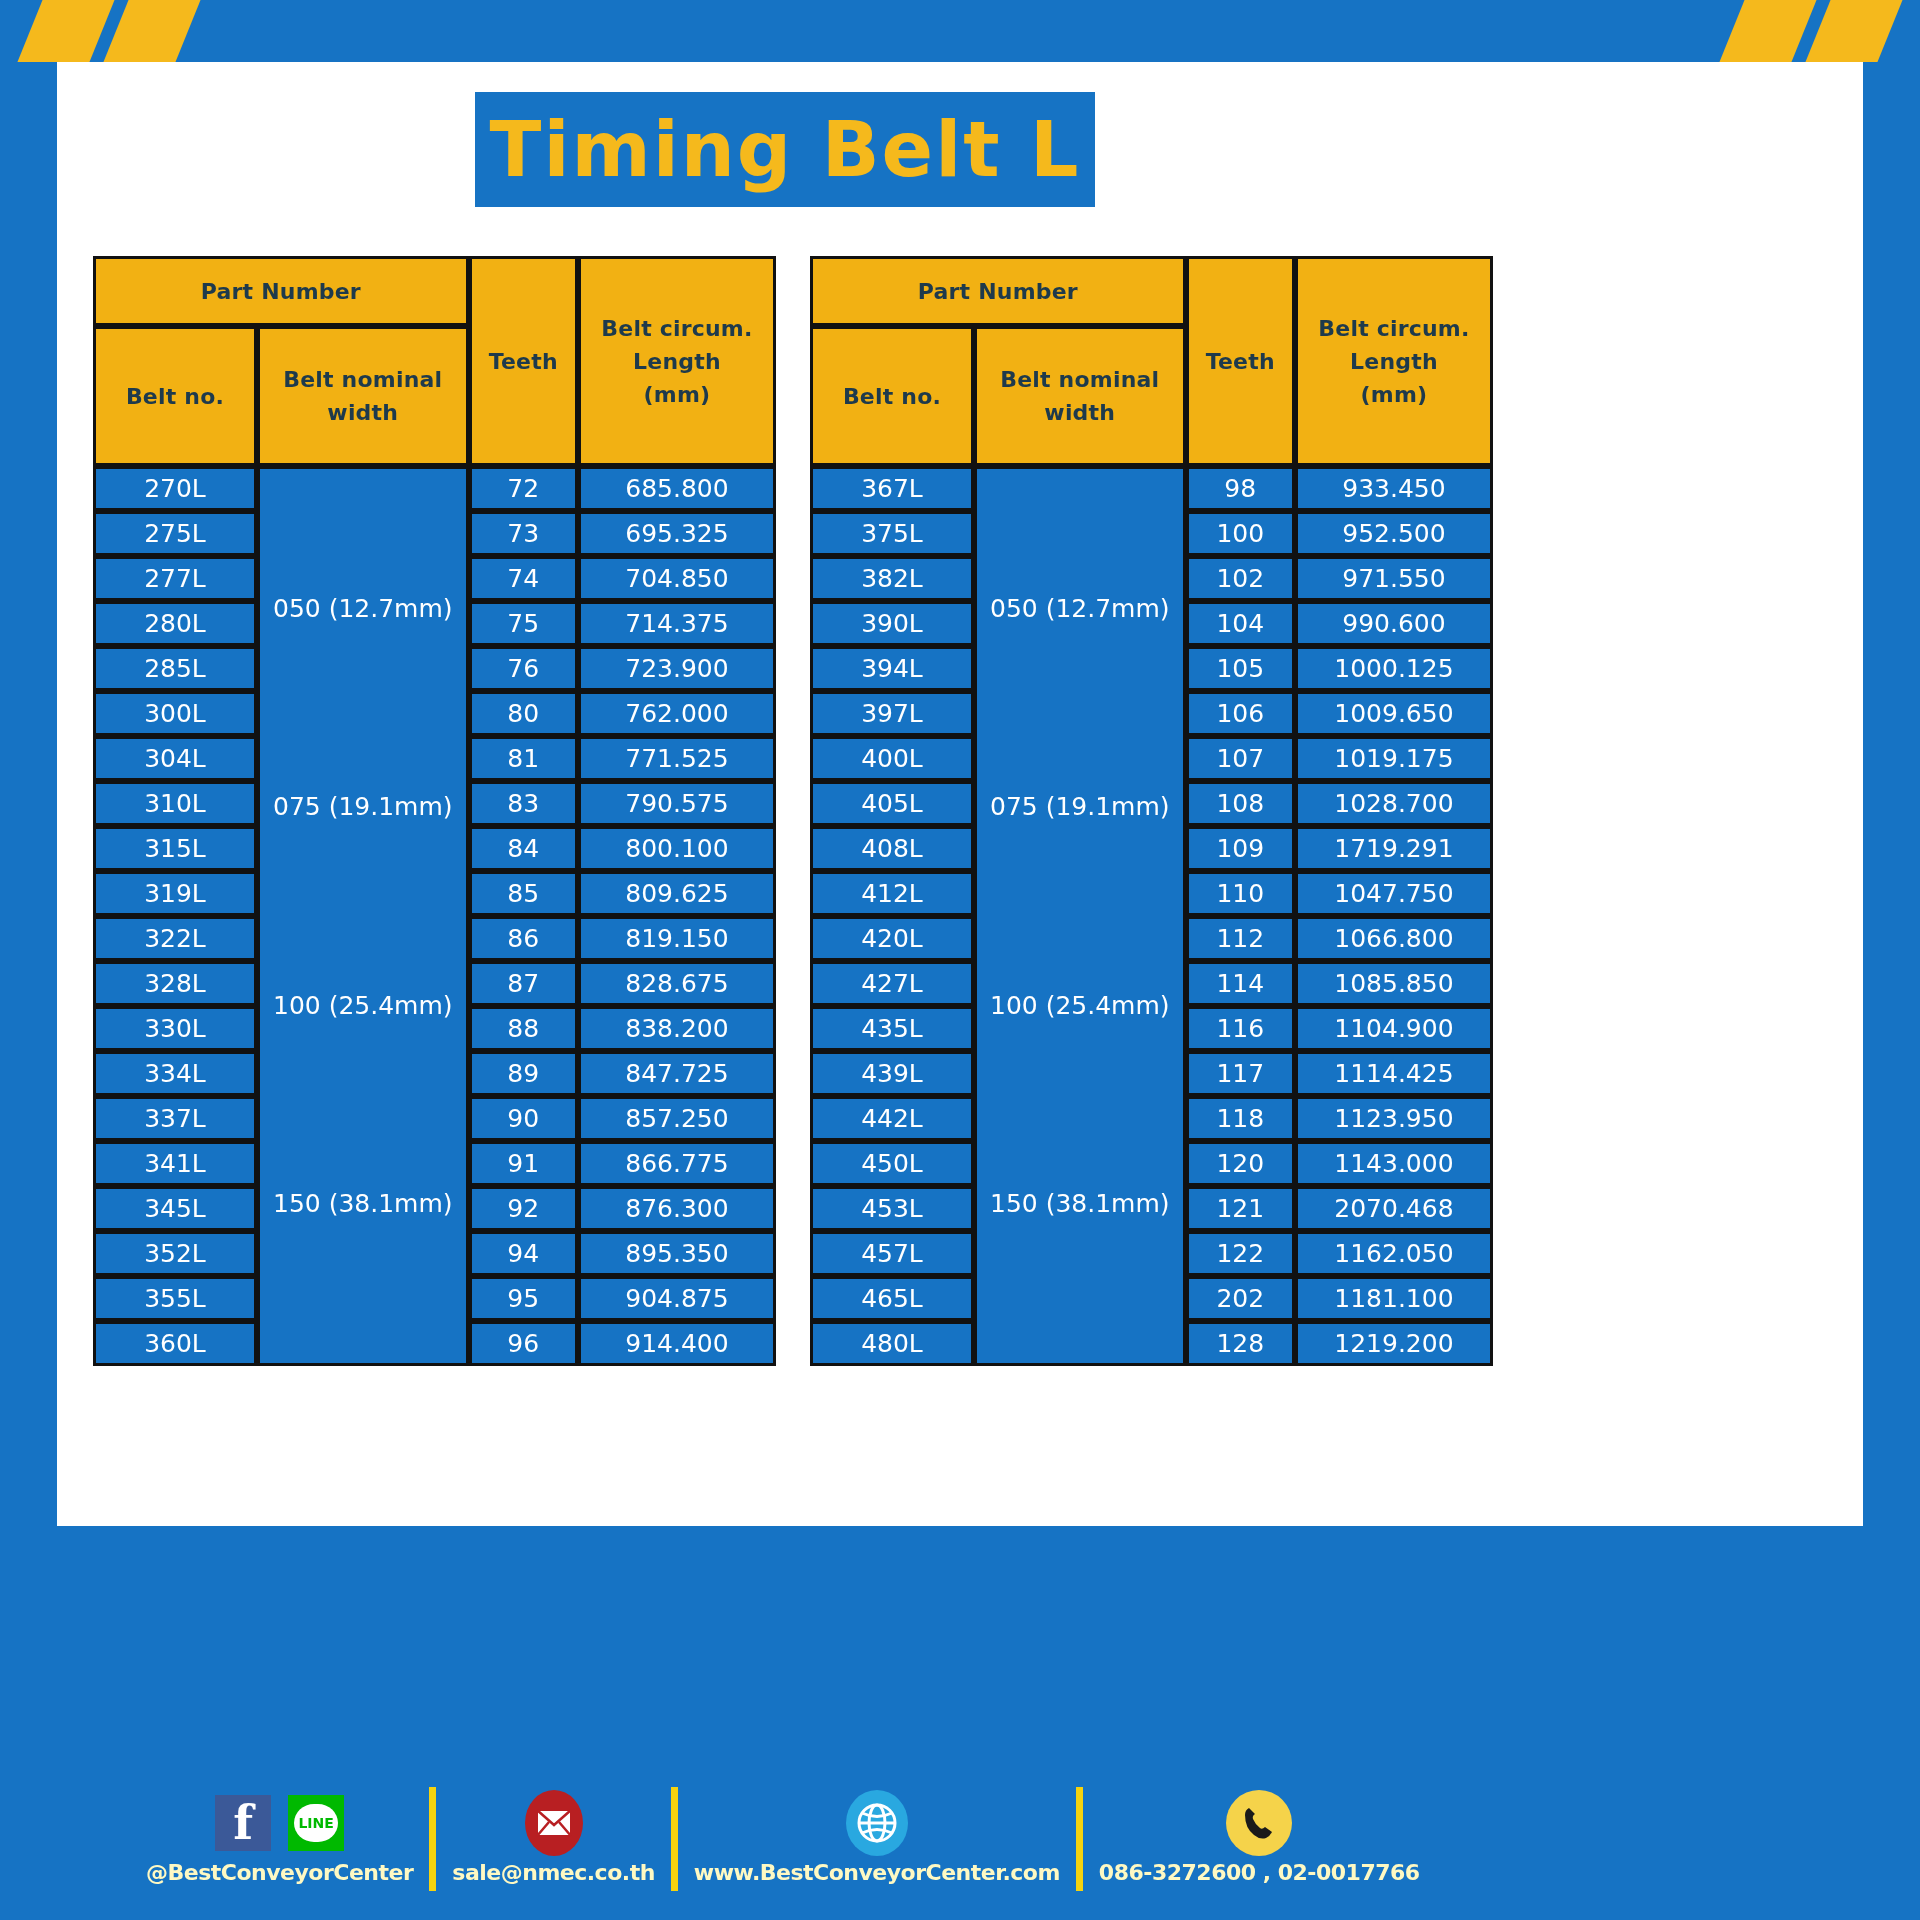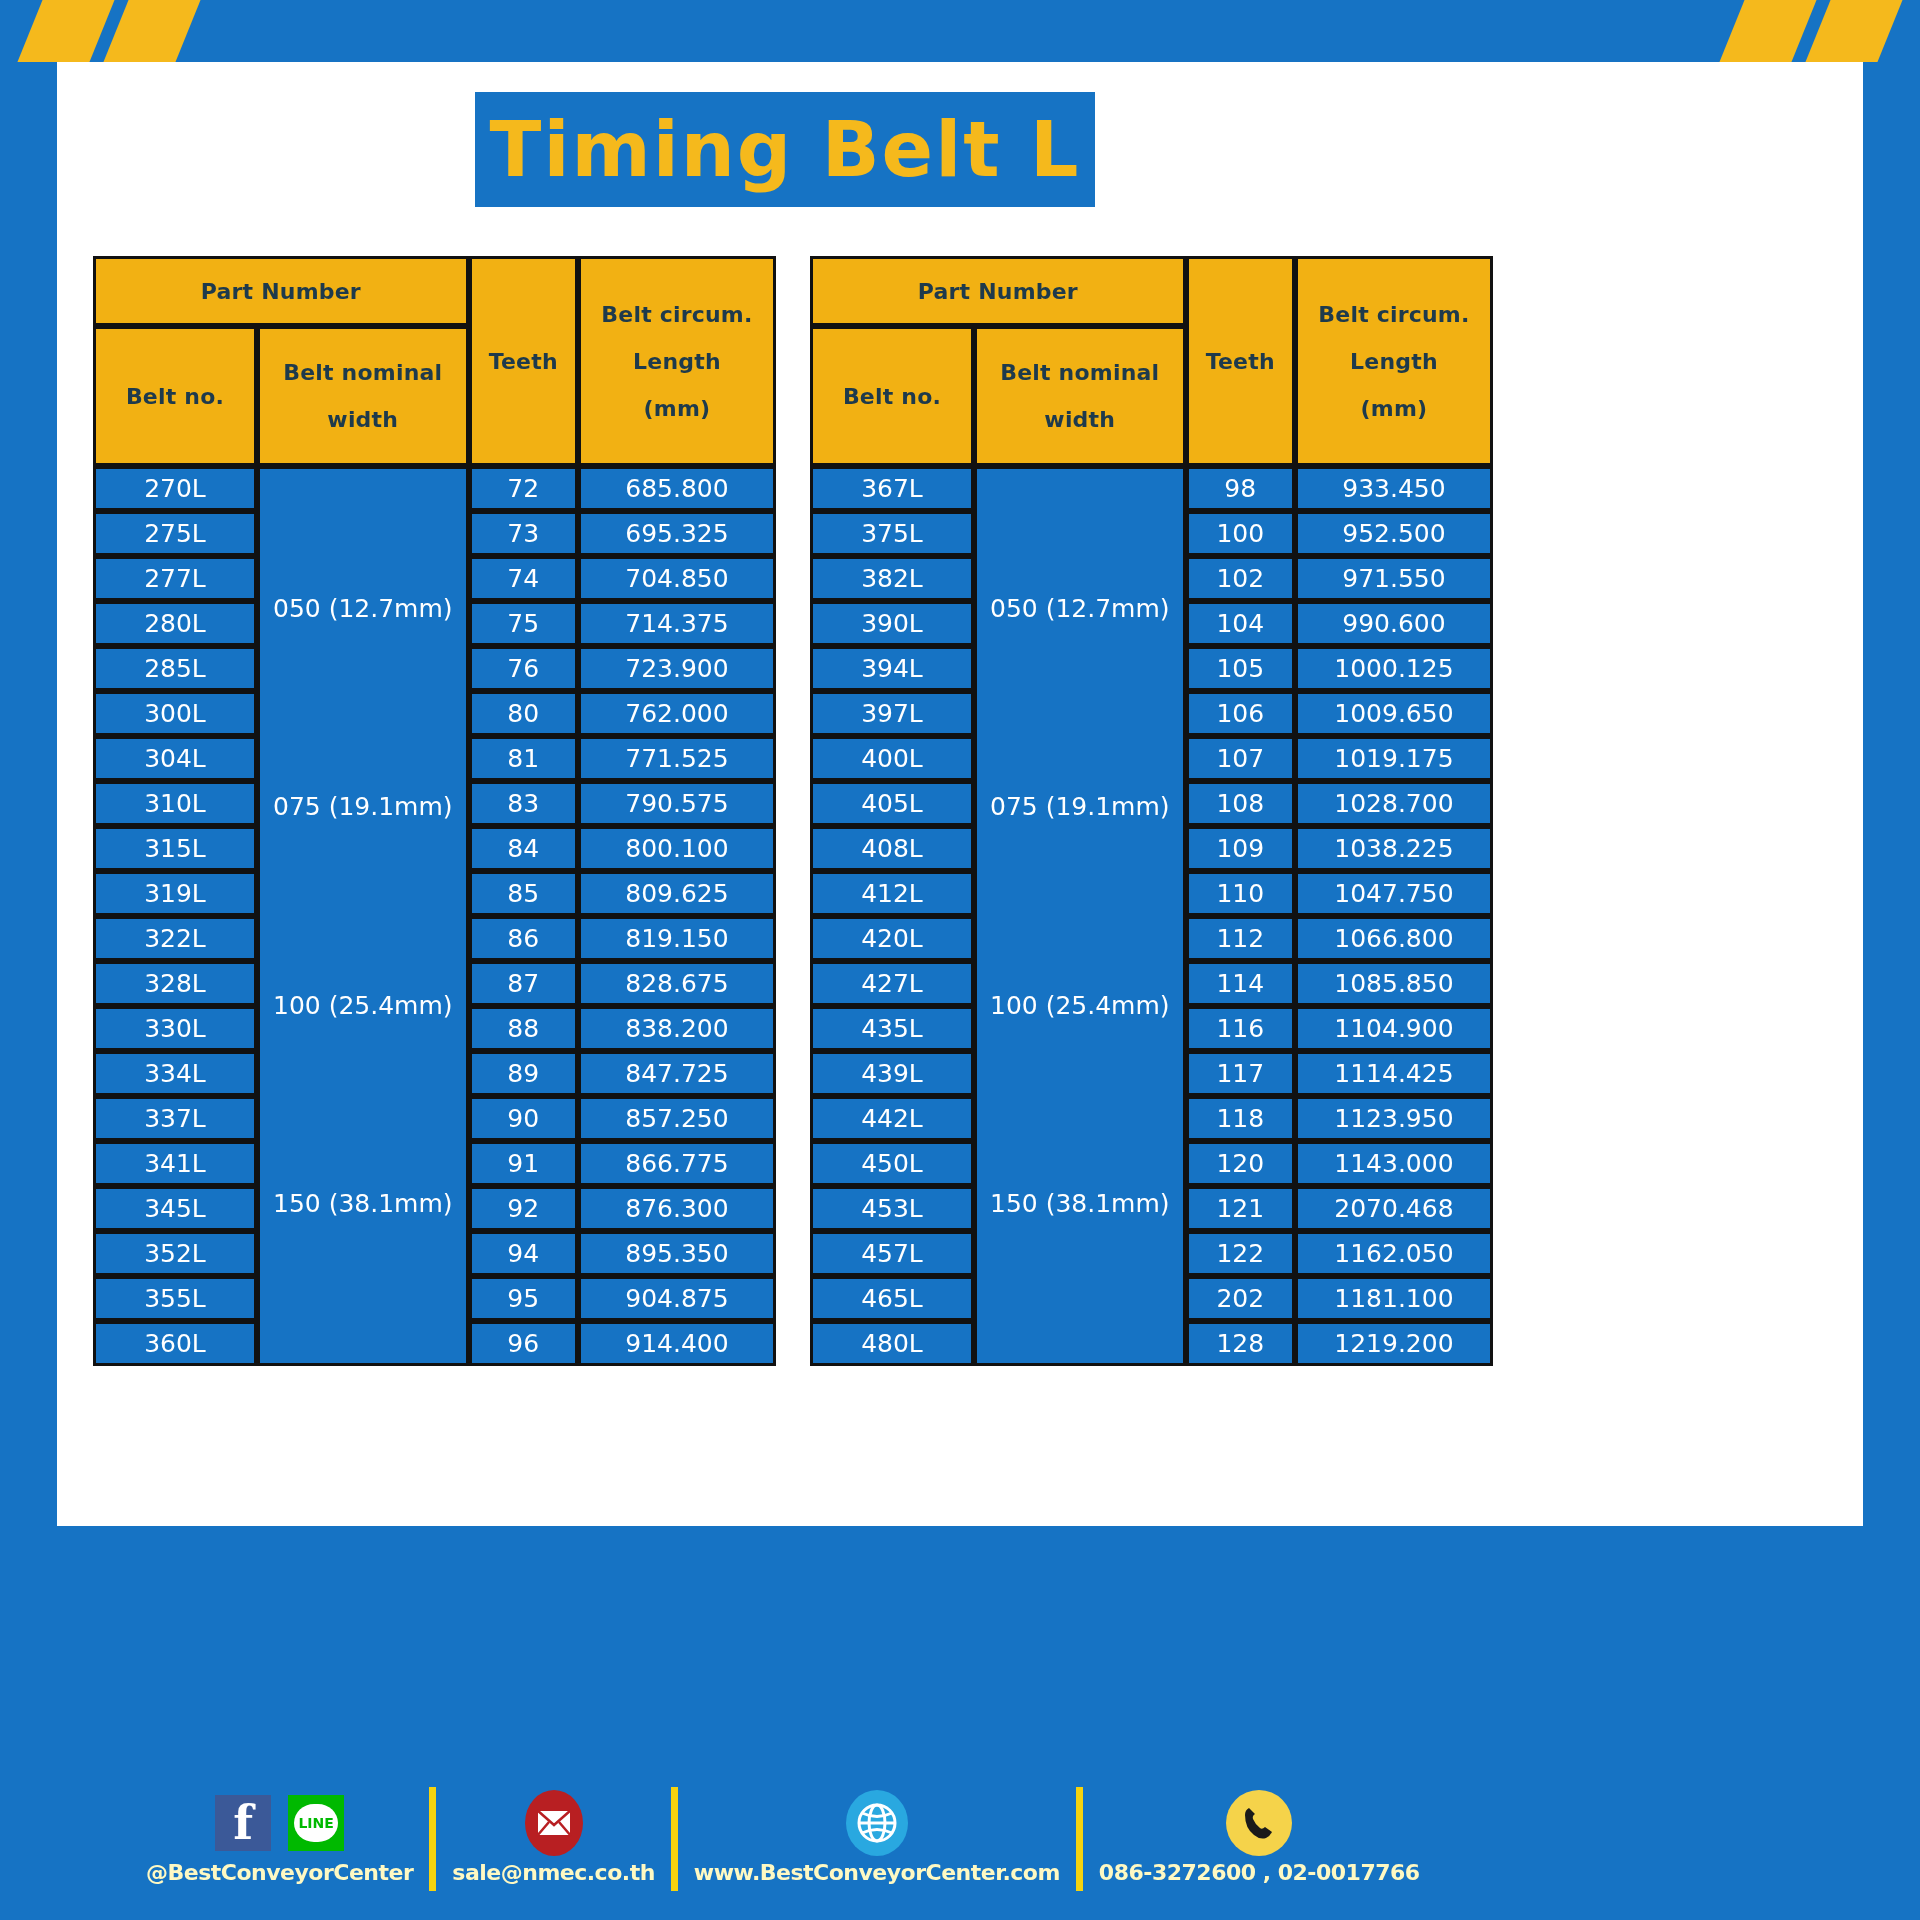--- a/index.html
+++ b/index.html
@@ -77,21 +77,21 @@
   table.belt th {
     background: #f2b113;
     color: #1e3a4c;
     font-weight: bold;
     font-size: 22px;
     font-family: "DejaVu Sans", sans-serif;
     letter-spacing: .2px;
   }
   table.belt th.tall { height: 140px; }
   table.belt th.top  { height: 70px; }
-  table.belt th .l2 { display: block; margin-top: 22px; }
+  table.belt th .l2 { display: block; margin-top: 8px; }
 
   table.belt td {
     background: #1673c4;
     color: #ffffff;
     font-size: 25px;
     height: 45px;
     font-family: "DejaVu Sans", sans-serif;
   }
   td.widthcell {
     font-size: 24px;
@@ -370,21 +370,21 @@
               <td>1019.175</td>
             </tr>
             <tr>
               <td>405L</td>
               <td>108</td>
               <td>1028.700</td>
             </tr>
             <tr>
               <td>408L</td>
               <td>109</td>
-              <td>1038.225</td>
+              <td>1719.291</td>
             </tr>
             <tr>
               <td>412L</td>
               <td>110</td>
               <td>1047.750</td>
             </tr>
             <tr>
               <td>420L</td>
               <td>112</td>
               <td>1066.800</td>

